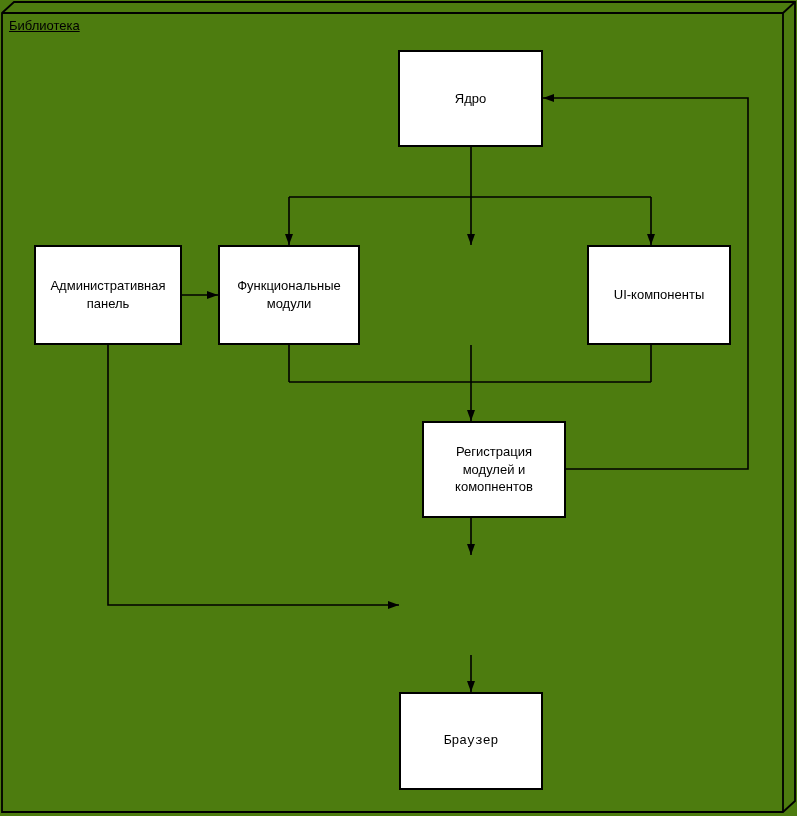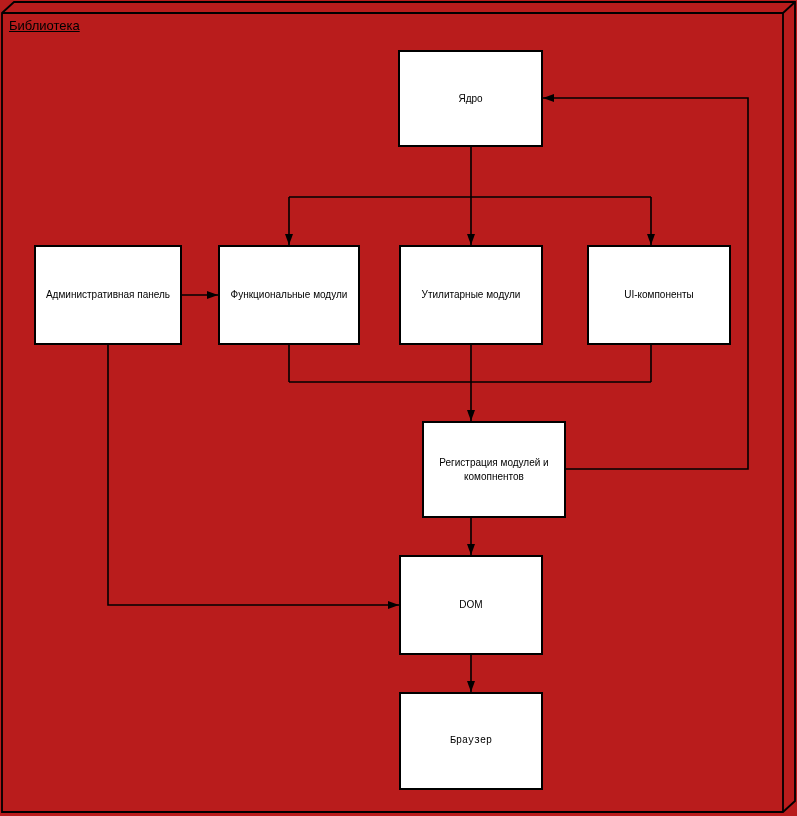--- a/index.html
+++ b/index.html
@@ -7,21 +7,21 @@
     padding: 0;
     background: #ffffff;
   }
   .stage {
     position: relative;
     width: 797px;
     height: 816px;
     font-family: "Liberation Sans", sans-serif;
     color: #000000;
     overflow: hidden;
-    background: #b91c1c;
+    background: #4d7c0f;
   }
   svg.layer {
     position: absolute;
     left: 0;
     top: 0;
     width: 797px;
     height: 816px;
   }
   .container-title {
     position: absolute;
@@ -33,21 +33,21 @@
   }
   .node {
     position: absolute;
     box-sizing: border-box;
     background: #ffffff;
     border: 2px solid #000000;
     display: flex;
     align-items: center;
     justify-content: center;
     text-align: center;
-    font-size: 10px;
+    font-size: 13px;
     line-height: 1.35;
     padding: 4px 9px;
   }
   .node-core      { left: 398px; top: 50px;  width: 145px; height: 97px; }
   .node-admin     { left: 34px;  top: 245px; width: 148px; height: 100px; }
   .node-func      { left: 218px; top: 245px; width: 142px; height: 100px; }
   .node-util      { left: 399px; top: 245px; width: 144px; height: 100px; }
   .node-ui        { left: 587px; top: 245px; width: 144px; height: 100px; }
   .node-reg       { left: 422px; top: 421px; width: 144px; height: 97px; }
   .node-dom       { left: 399px; top: 555px; width: 144px; height: 100px; }
@@ -103,33 +103,27 @@
   </div>
 
   <div class="node node-func">
     <span>Функциональные модули</span>
   </div>
 
   <div class="node node-admin">
     <span>Административная панель</span>
   </div>
 
-  <div class="node node-util">
-    <span>Утилитарные модули</span>
-  </div>
 
   <div class="node node-ui">
     <span>UI-компоненты</span>
   </div>
 
   <div class="node node-reg">
     <span>Регистрация модулей и комопнентов</span>
   </div>
 
-  <div class="node node-dom">
-    <span>DOM</span>
-  </div>
 
   <div class="node node-browser">
     <span>Браузер</span>
   </div>
 
 </div>
 
 </body></html>

